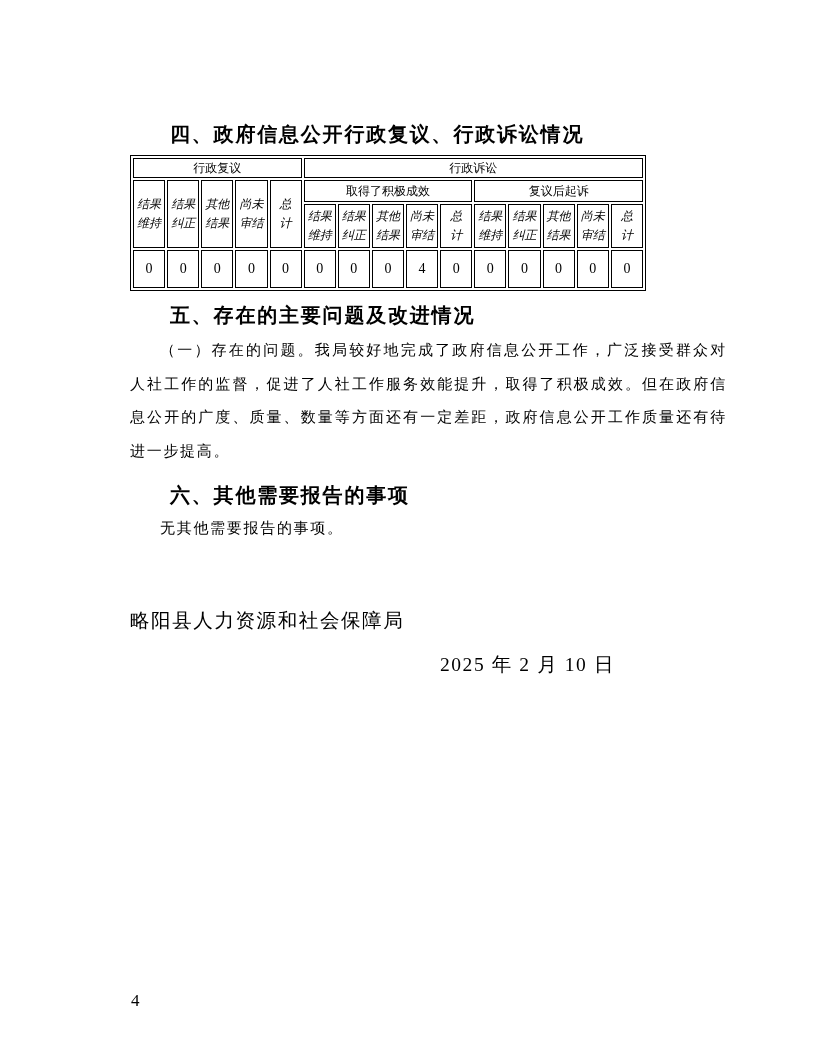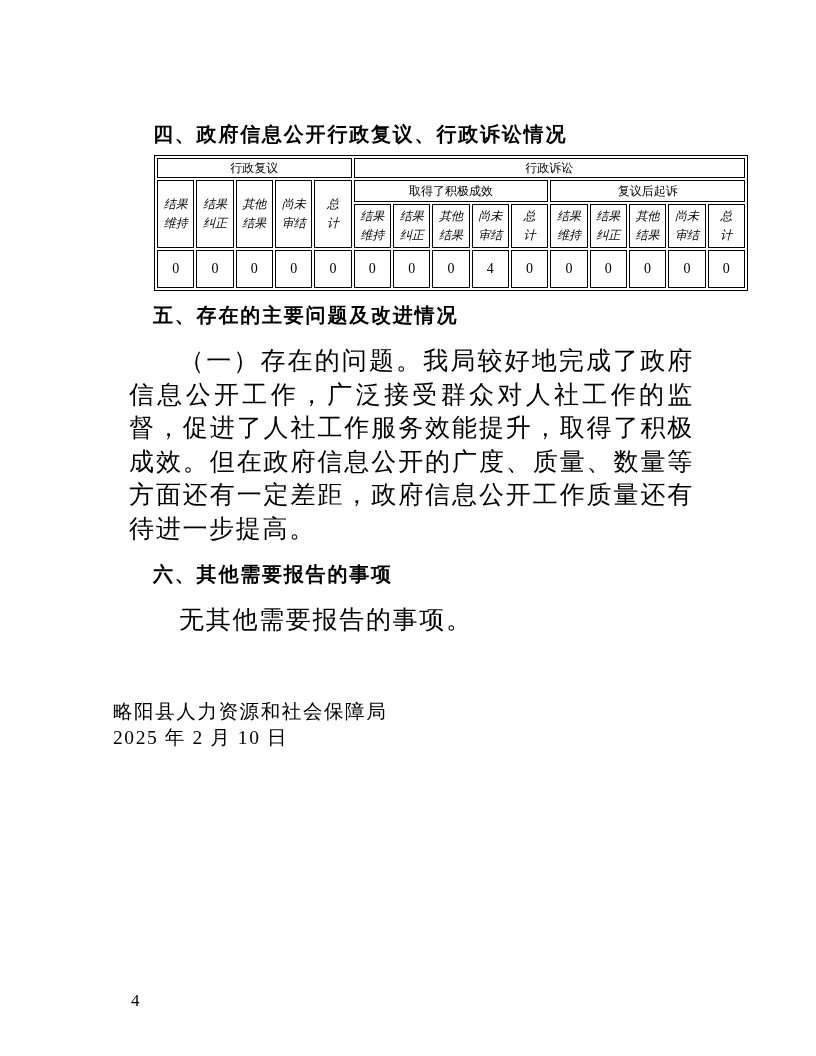--- a/index.html
+++ b/index.html
@@ -10,57 +10,56 @@
   body {
     width: 816px;
     height: 1056px;
     position: relative;
     font-family: "Liberation Serif", "DejaVu Serif", serif;
     color: #000000;
     overflow: hidden;
   }
   .content {
     position: absolute;
-    left: 113px;
+    left: 130px;
     top: 0;
     width: 597px;
   }
   .sec-heading {
     font-family: "Liberation Sans", "DejaVu Sans", sans-serif;
     font-weight: bold;
     font-size: 20px;
     letter-spacing: 1.8px;
     line-height: 26px;
     text-indent: 2em;
     margin: 0;
   }
   .h4 { margin-top: 121px; margin-bottom: 8px; }
   .h5 { margin-top: 11px; margin-bottom: 6px; }
   .h6 { margin-top: 14px; margin-bottom: 4px; }
 
   .body-para {
-    font-size: 25px;
+    font-size: 15px;
     letter-spacing: 1.7px;
     line-height: 33.5px;
     text-align: justify;
     text-indent: 2em;
-    margin: 16px;
+    margin: 0;
   }
 
   
   table.review-table {
-    width: 594px;
+    width: 516px;
     table-layout: fixed;
     border-collapse: separate;
     border-spacing: 2px;
     border: 1px solid #000;
     font-family: "Liberation Sans", "DejaVu Sans", sans-serif;
     font-size: 12px;
     text-align: center;
-    margin-left: 41px;
   }
   table.review-table td {
     border: 1px solid #000;
     padding: 0 1px;
     vertical-align: middle;
     overflow: hidden;
   }
   td.group-hdr { height: 18px; line-height: 16px; }
   td.sub-hdr   { height: 20px; line-height: 18px; }
   td.col-hdr   {
@@ -81,23 +80,23 @@
     margin-top: 62px;
     font-size: 19.5px;
     letter-spacing: 1.6px;
     line-height: 26px;
   }
   .sign-org {
     padding-right: 42px;
     margin: 0;
   }
   .sign-date {
-    text-align: left;
+    text-align: right;
     padding-right: 112px;
-    margin: 0 0 0 0;
+    margin: 18px 0 0 0;
   }
 
   .page-number {
     position: absolute;
     left: 131px;
     top: 991px;
     font-size: 17px;
     letter-spacing: 0;
   }
 </style>

